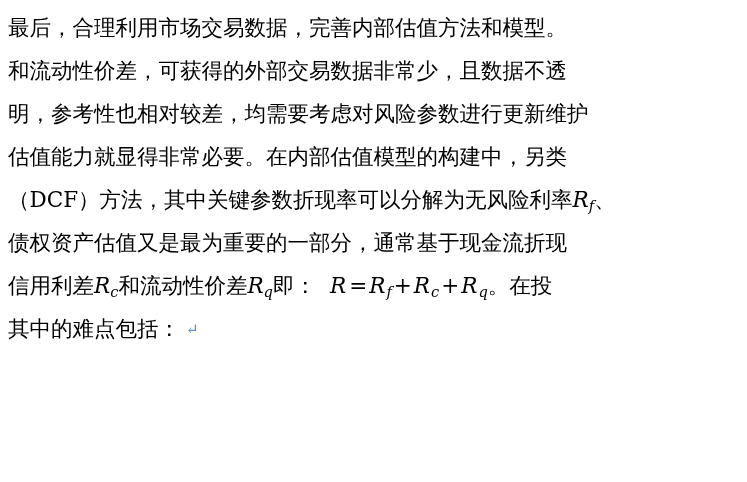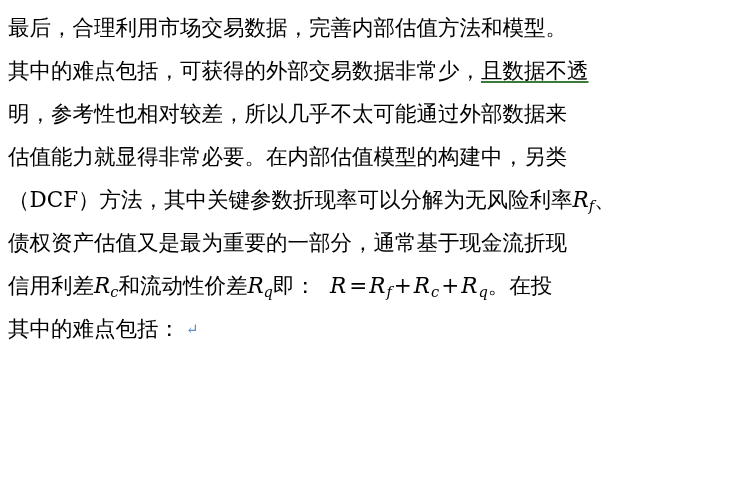--- a/index.html
+++ b/index.html
@@ -28,21 +28,20 @@
     text-align: justify;
     text-justify: inter-ideograph;
     letter-spacing: 0px;
   }
   .line {
     white-space: nowrap;
     height: 43px;
     display: block;
   }
   .u {
-    text-decoration: underline;
     text-decoration-color: #3b7a3b;
     text-underline-offset: 3px;
   }
   .mathvar {
     font-family: "DejaVu Serif", "Liberation Serif", serif;
     font-style: italic;
   }
   .sub {
     font-size: 0.68em;
     vertical-align: -0.28em;
@@ -68,25 +67,25 @@
 <body>
 
 <div class="page">
   <div class="para">
 
     <span class="line">
       <span>最后，合理利用市场交易数据，完善内部估值方法和模型。</span>
     </span>
 
     <span class="line">
-      <span>其中的难点包括，可获得的外部交易数据非常少，</span><span class="u">且数据不透</span>
+      <span>和流动性价差，可获得的外部交易数据非常少，</span><span class="u">且数据不透</span>
     </span>
 
     <span class="line">
-      <span>明，参考性也相对较差，所以几乎不太可能通过外部数据来</span>
+      <span>明，参考性也相对较差，均需要考虑对风险参数进行更新维护</span>
     </span>
 
 
     <span class="line">
       <span>估值能力就显得非常必要。在内部估值模型的构建中，另类</span>
     </span>
 
     <span class="line">
       <span>（DCF）方法，其中关键参数折现率可以分解为无风险利率</span><span class="mathvar">R</span><span class="sub">f</span><span>、</span>
     </span>

